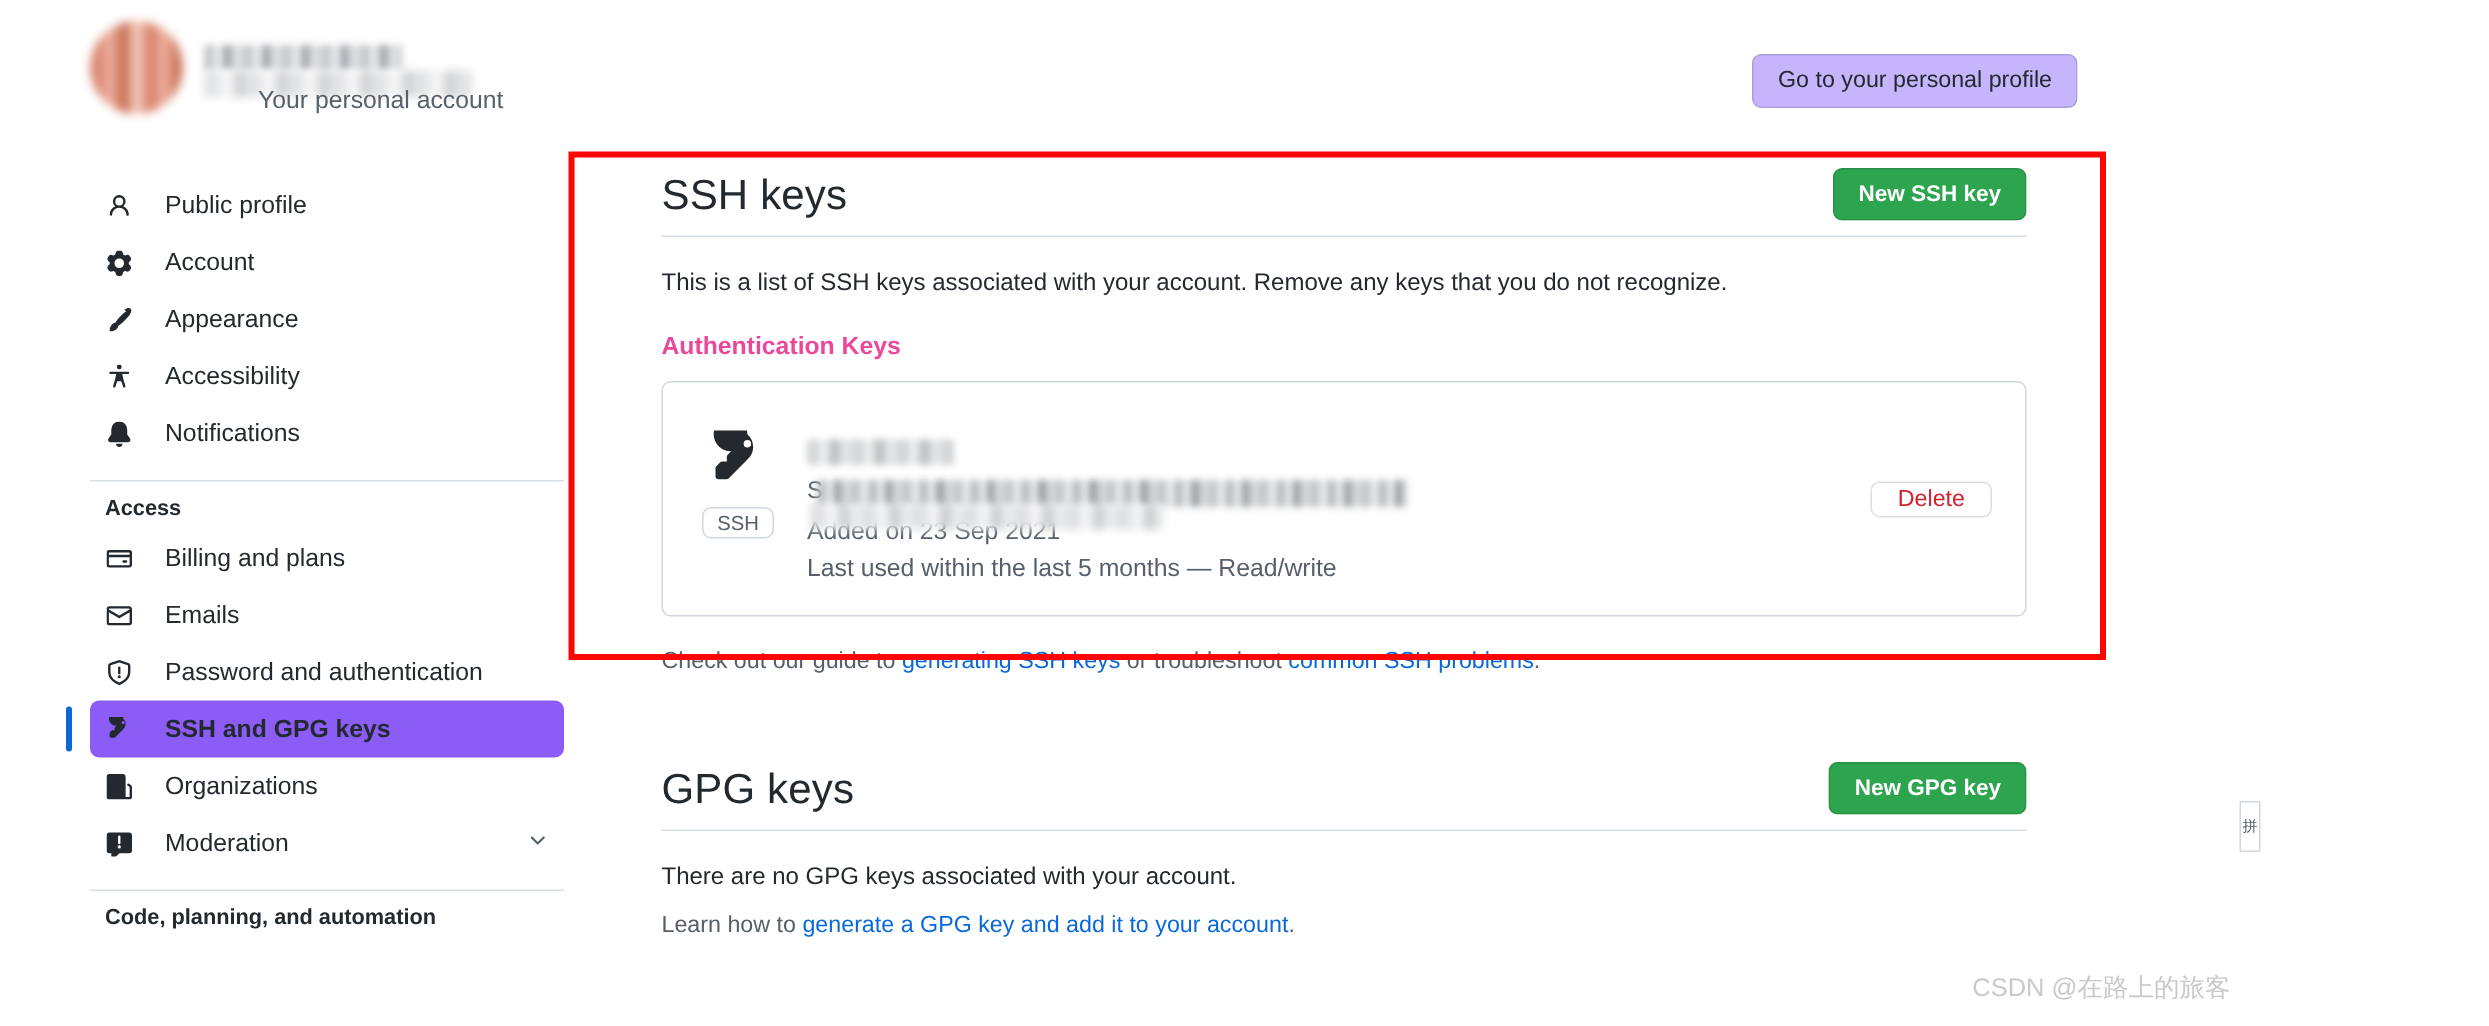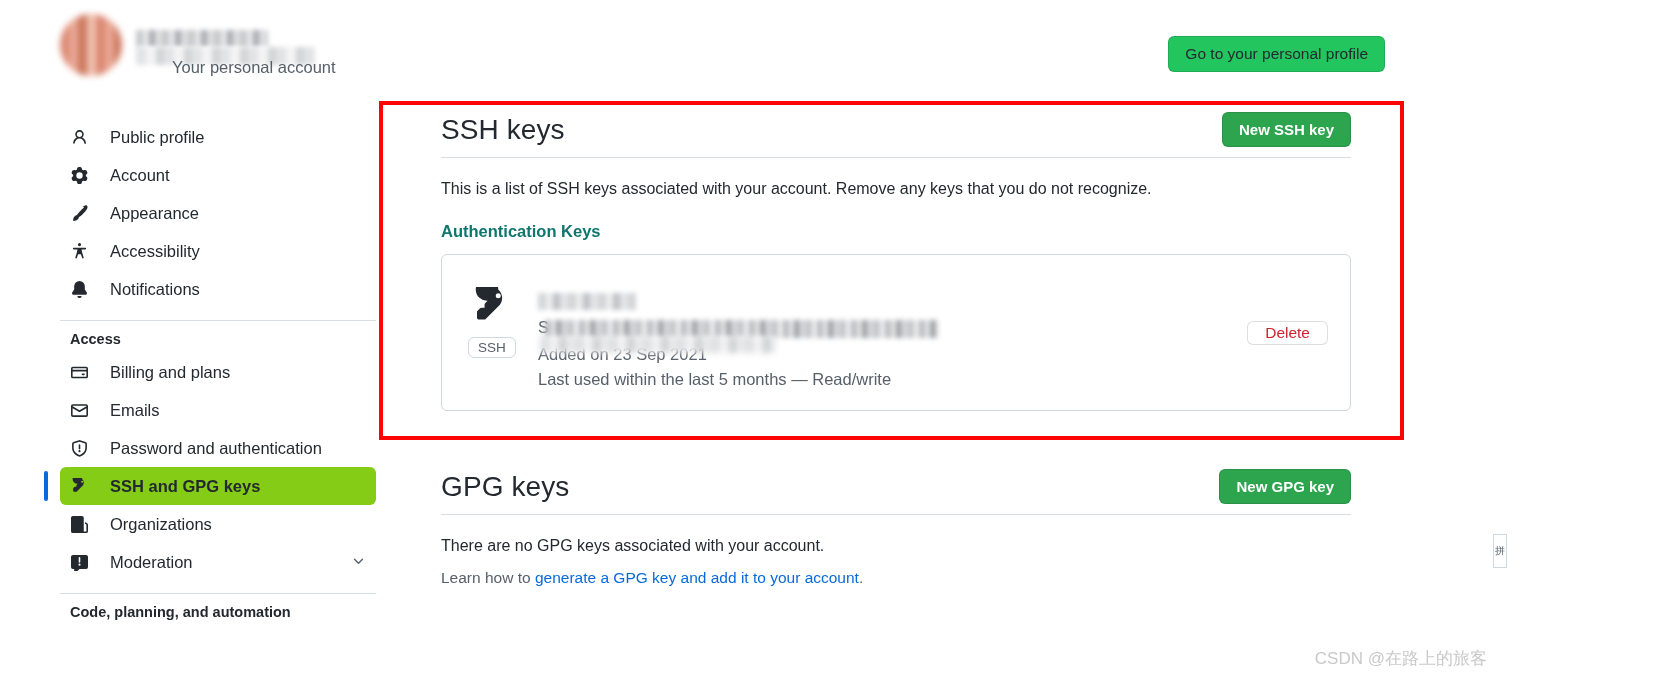--- a/index.html
+++ b/index.html
@@ -45,21 +45,21 @@
     background:
       repeating-linear-gradient(90deg,
         #e2e3e5 0 10px, #f4f4f5 10px 20px, #d3d4d6 20px 28px);
     filter: blur(2.8px);
   }
 
   .profile-btn {
     position: absolute; right: 122px; top: 36px;
     padding: 8px 16px;
     font-size: 15.5px; color: #24292f;
-    background: #22c55e;
+    background: #c4b5fd;
     border: 1px solid rgba(27,31,36,0.15);
     border-radius: 6px;
     cursor: pointer;
     white-space: nowrap;
   }
 
   
   .sidebar {
     position: absolute; left: 60px; top: 118px;
     width: 316px;
@@ -73,21 +73,21 @@
     position: relative;
   }
   .nav-item .ico {
     width: 18px; height: 18px;
     display: inline-flex; align-items: center; justify-content: center;
     flex: 0 0 18px;
     color: #24292f;
   }
   .nav-item .ico svg { width: 17px; height: 17px; fill: currentColor; }
   .nav-item.active {
-    background: #84cc16;
+    background: #8b5cf6;
     font-weight: 600;
   }
   .nav-item.active::before {
     content: "";
     position: absolute; left: -16px; top: 4px;
     width: 4px; height: 30px;
     background: #0969da; border-radius: 6px;
   }
   .nav-item .chev { margin-left: auto; color: #57606a; }
   .nav-item .chev svg { width: 15px; height: 15px; fill: currentColor; }
@@ -113,21 +113,21 @@
   .btn-green {
     background: #2da44e; color: #ffffff;
     border: 1px solid rgba(27,31,36,0.15);
     border-radius: 6px;
     padding: 8px 16px;
     font-size: 15px; font-weight: 600;
     cursor: pointer; white-space: nowrap;
   }
 
   .sec-desc { font-size: 16px; color: #24292f; margin-top: 22px; }
-  .subhead { font-size: 16.5px; font-weight: 600; color: #0f766e; margin-top: 24px; }
+  .subhead { font-size: 16.5px; font-weight: 600; color: #ec4899; margin-top: 24px; }
 
   .key-card {
     margin-top: 13px;
     border: 1px solid #d0d7de;
     border-radius: 6px;
     background: #ffffff;
     padding: 18px 18px 18px 22px;
     display: flex; align-items: flex-start; gap: 18px;
     min-height: 136px;
   }
@@ -378,20 +378,23 @@
           <div class="meta-line">
             <span>Added on 23 Sep 2021</span>
             <span class="blur-overlay-date"></span>
           </div>
           <div class="meta-line">Last used within the last 5 months — Read/write</div>
         </div>
 
         <button class="btn-delete">Delete</button>
       </div>
 
+      <div class="guide-line">
+        <span>Check out our guide to </span><a class="lnk">generating SSH keys</a><span> or troubleshoot </span><a class="lnk">common SSH problems</a><span>.</span>
+      </div>
     </div>
 
     <div style="padding-top:58px;">
       <div class="sec-title-row">
         <div class="sec-title">GPG keys</div>
         <button class="btn-green">New GPG key</button>
       </div>
       <div class="sec-desc">There are no GPG keys associated with your account.</div>
       <div class="guide-line" style="margin-top:14px;">
         <span>Learn how to </span><a class="lnk">generate a GPG key and add it to your account</a><span>.</span>

